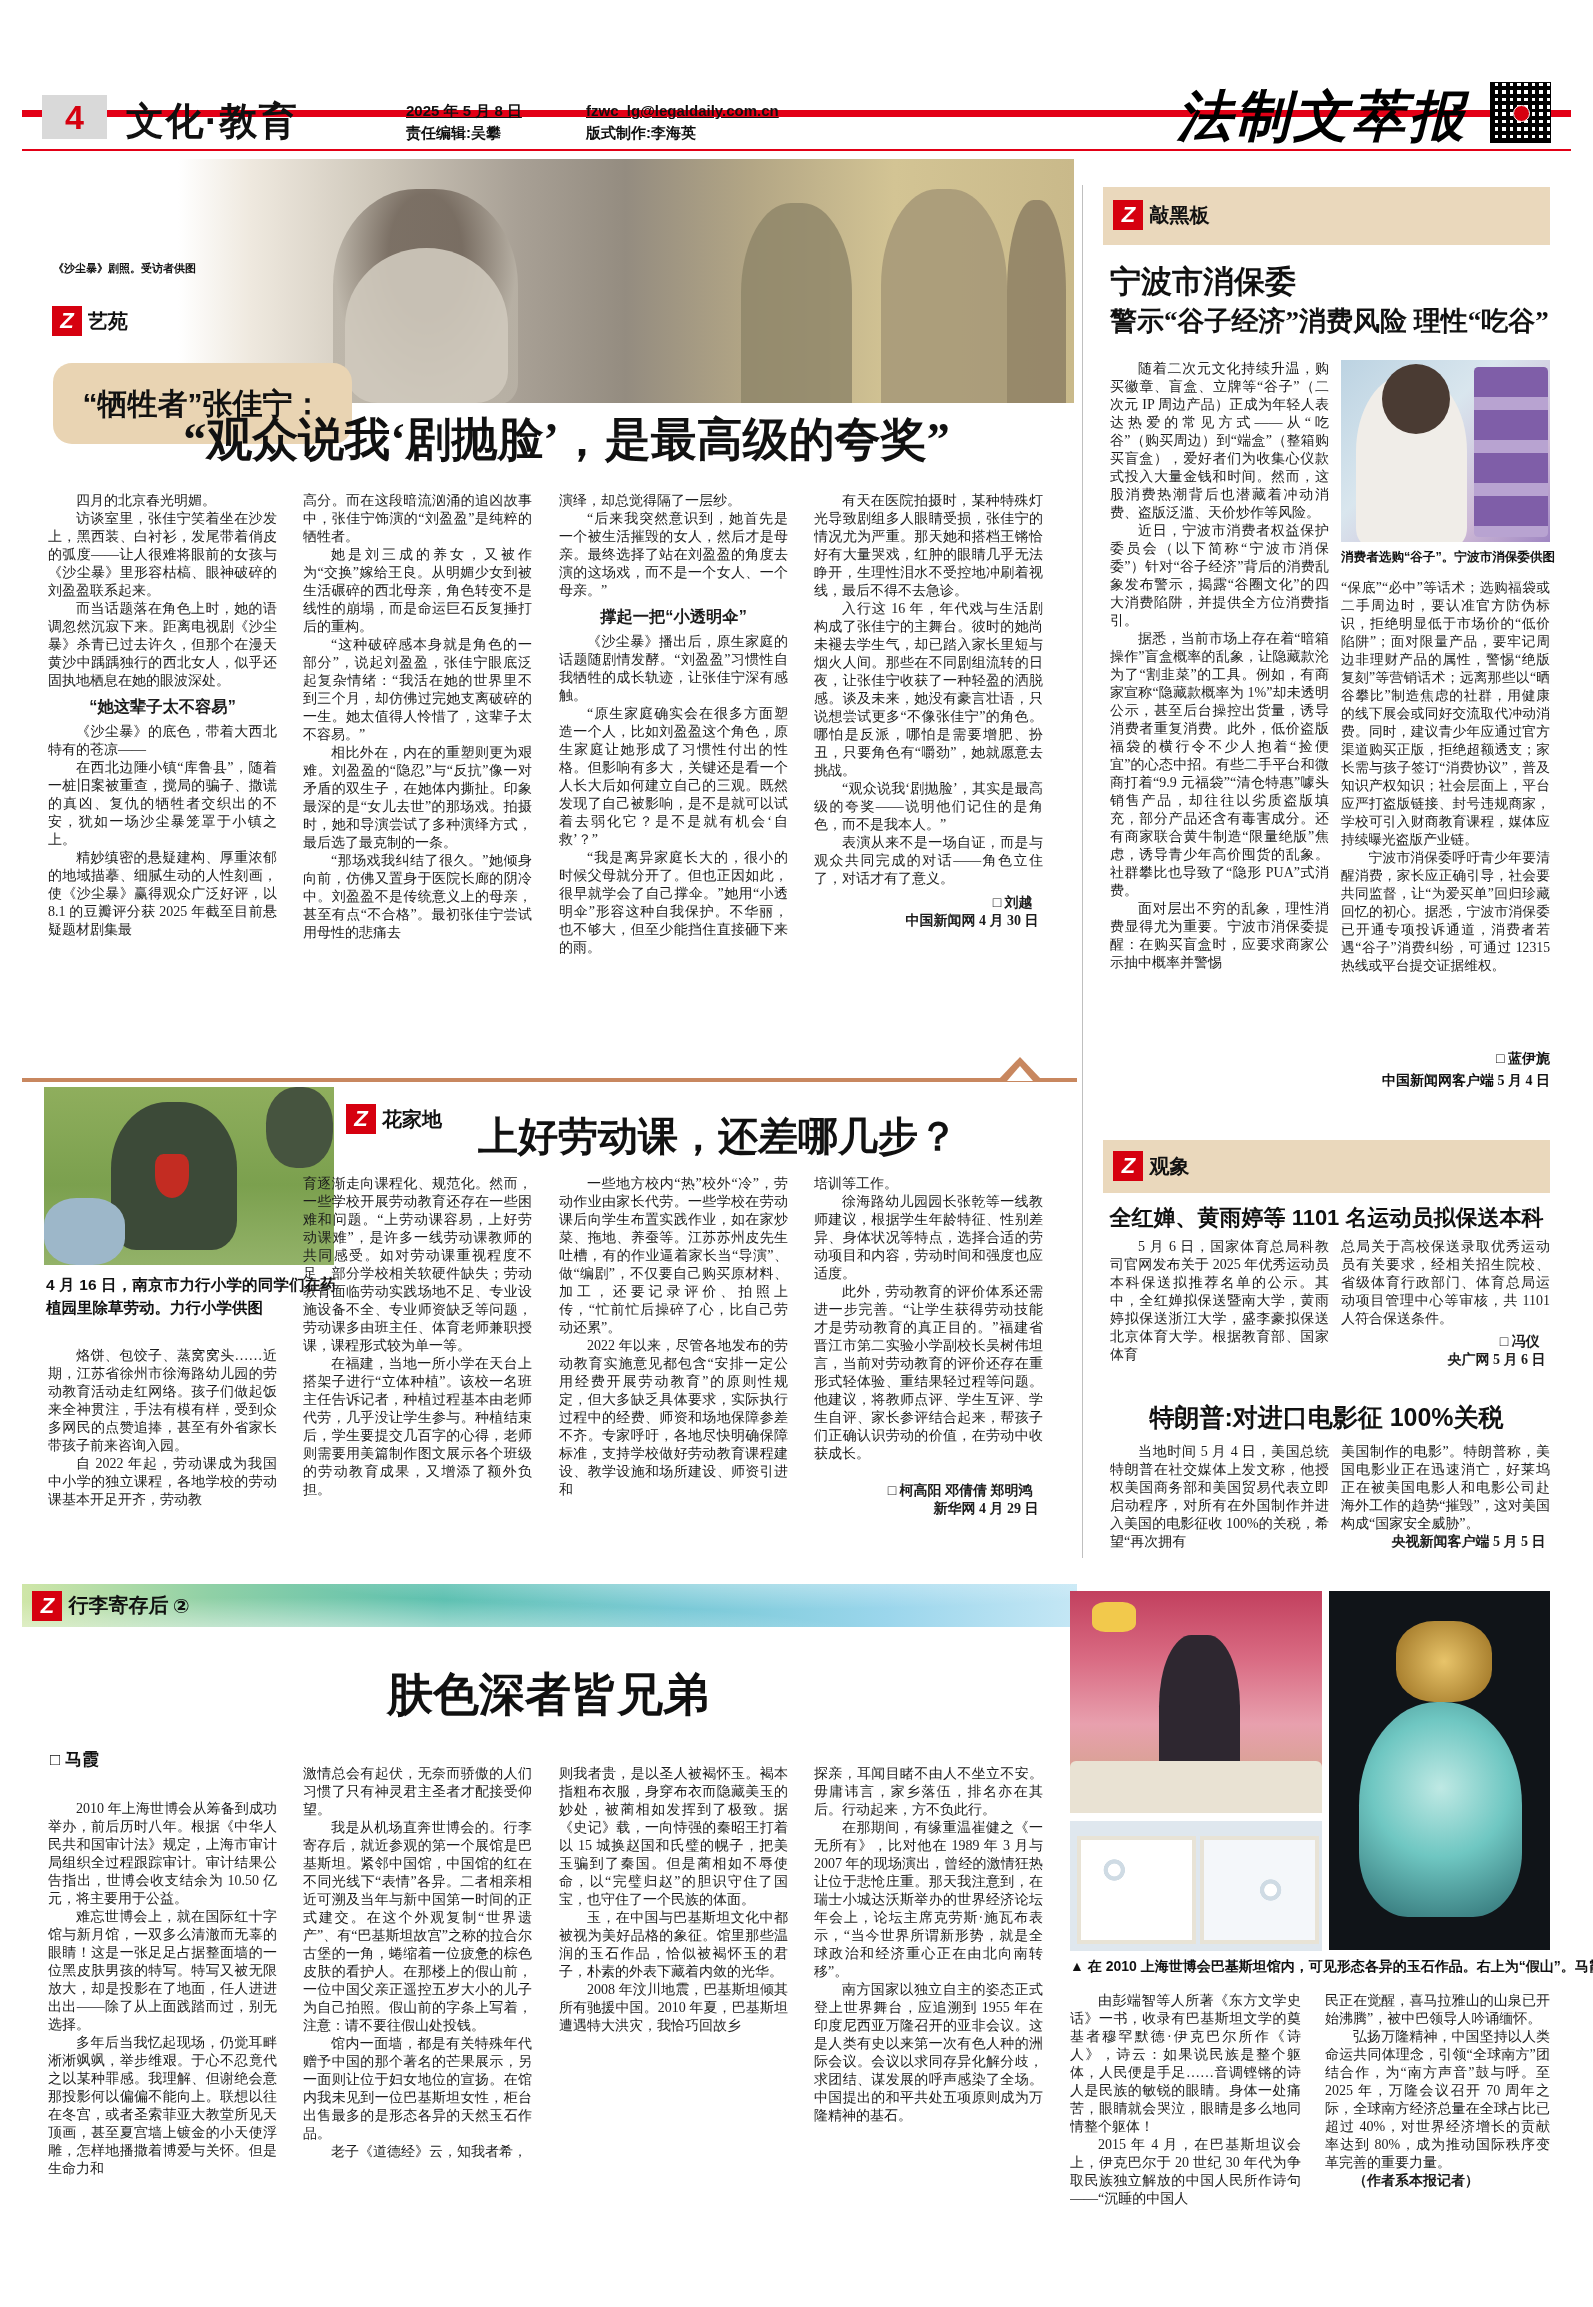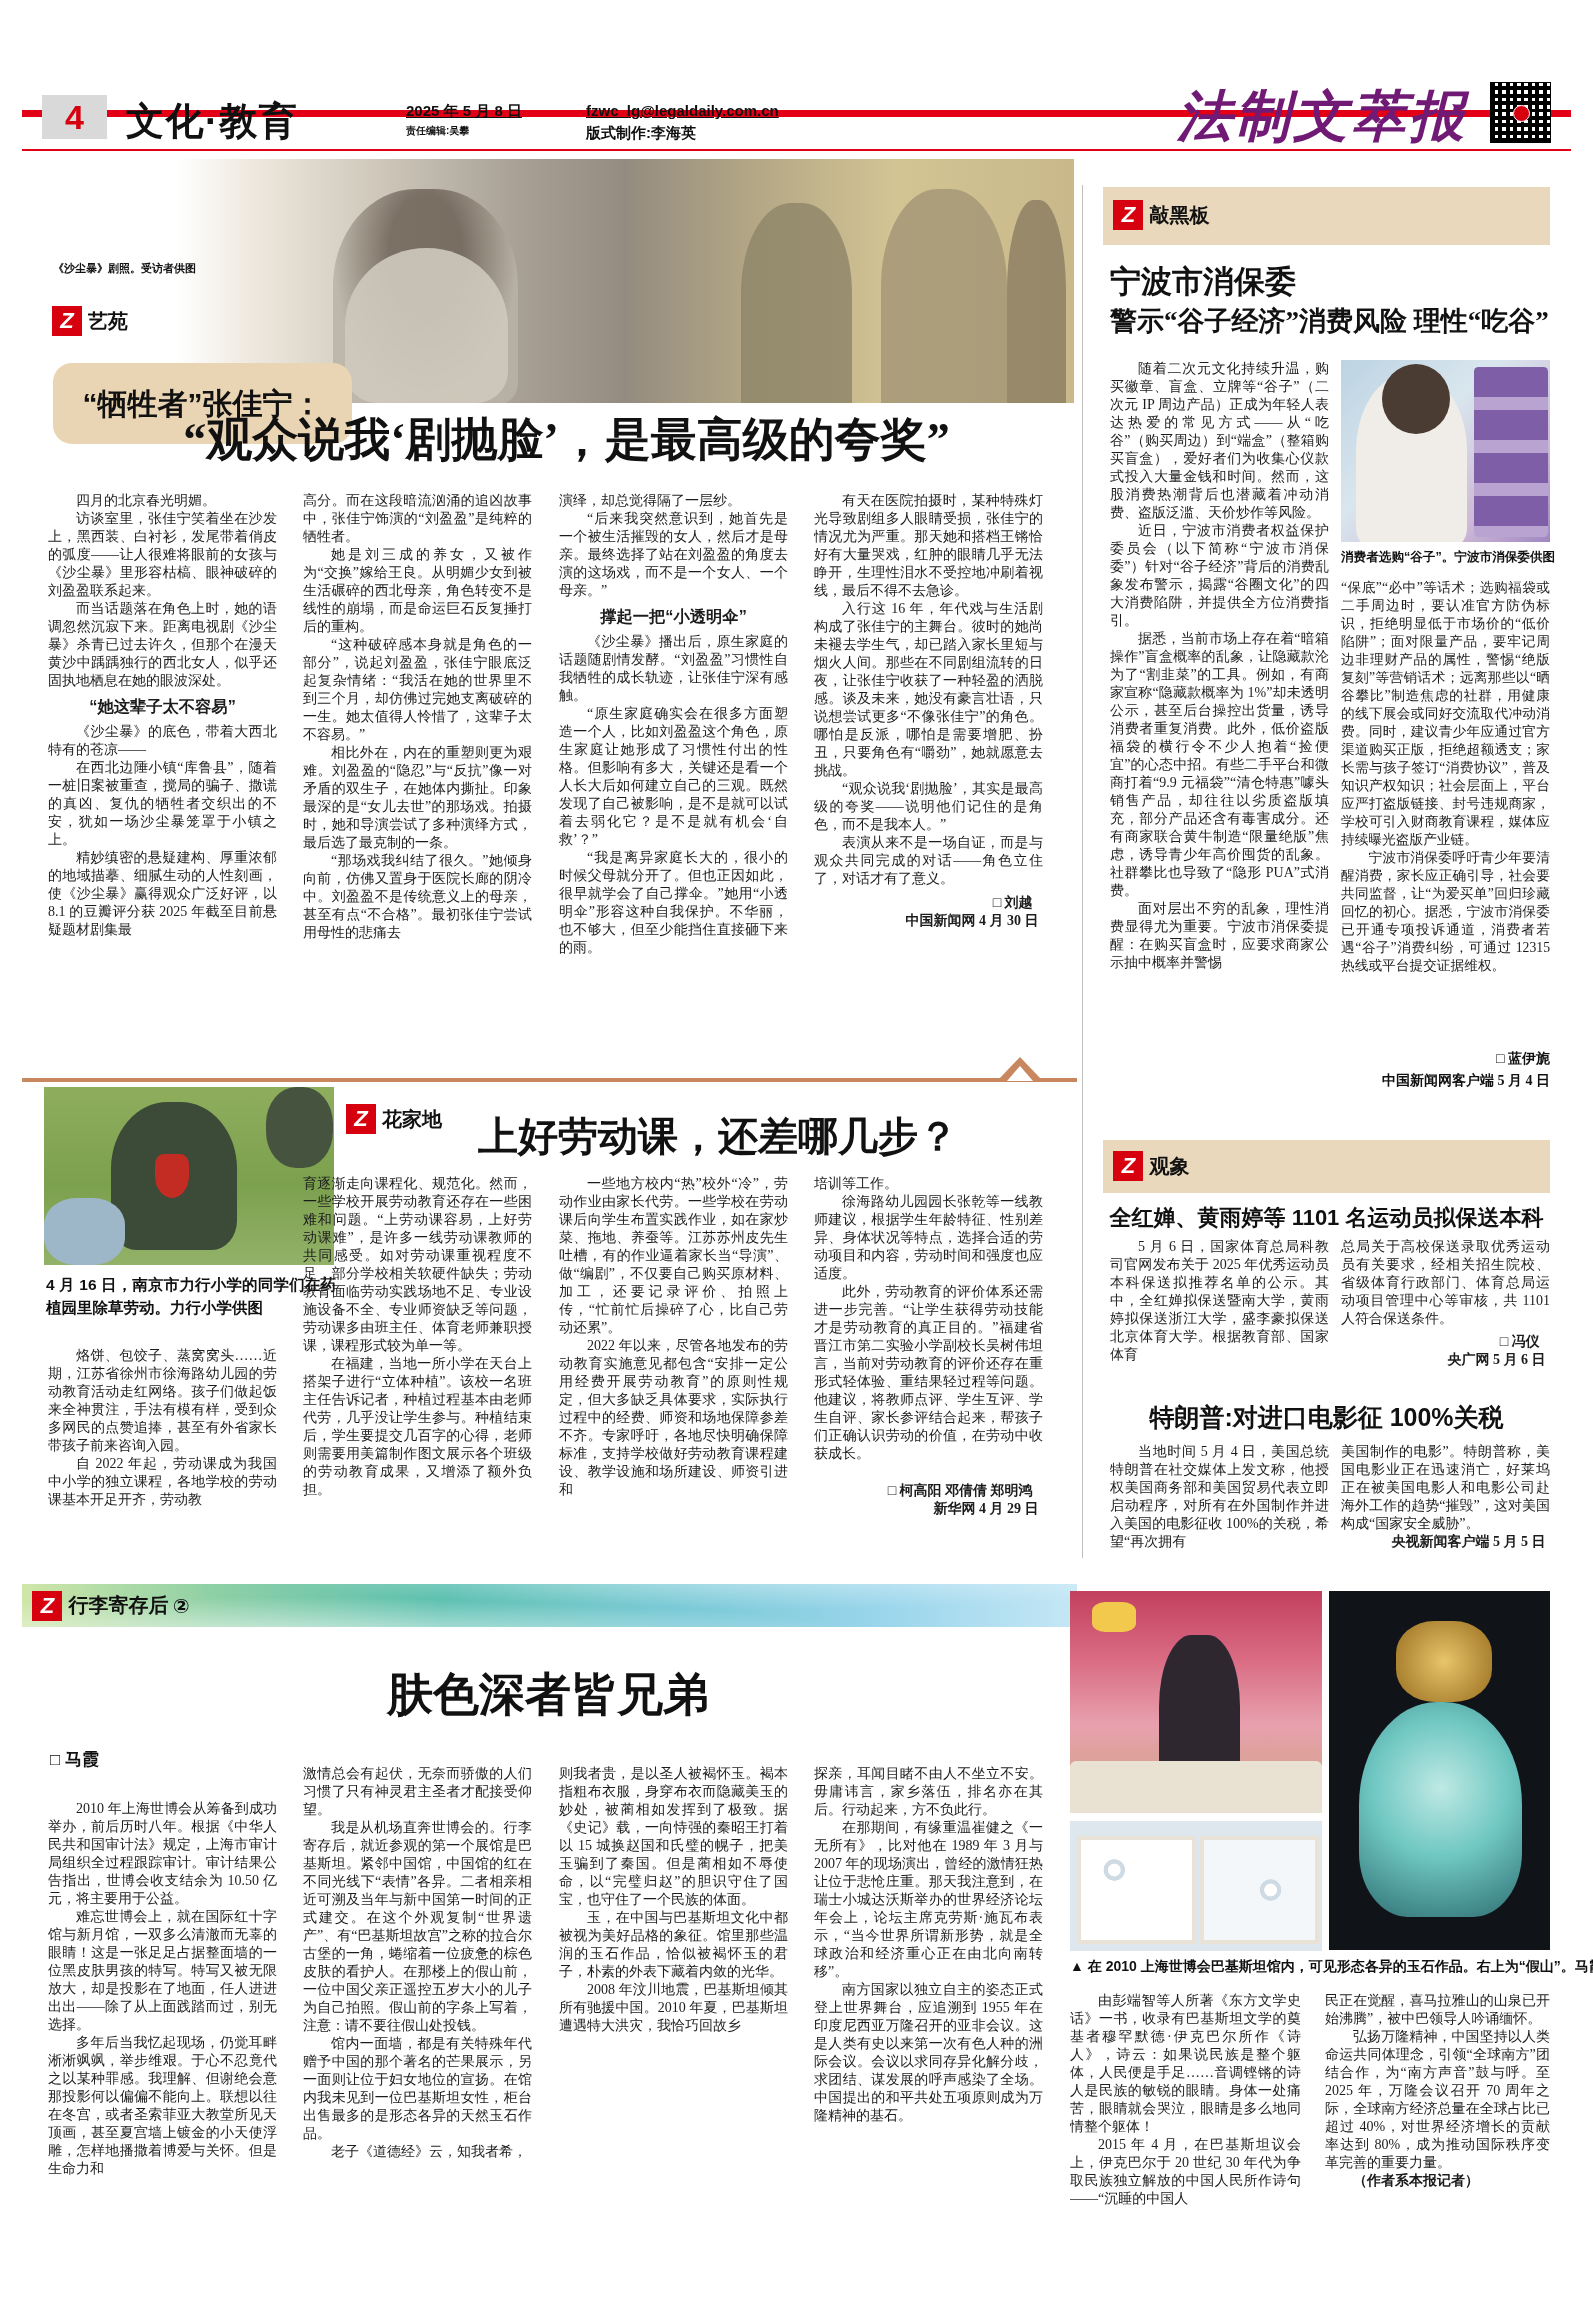--- a/index.html
+++ b/index.html
@@ -23,25 +23,25 @@
 <body>
 
 <div class="abs" style="left:22px;top:110px;width:1549px;height:6.7px;background:#e30016;"></div>
 
 <div class="abs" style="left:42px;top:95px;width:65px;height:44px;background:#d9d9d9;text-align:center;">
   <span class="hei" style="color:#d6000f;font-size:34px;font-weight:bold;line-height:44px;">4</span>
 </div>
 <div class="abs hei" style="left:126px;top:96px;font-size:38px;font-weight:bold;letter-spacing:1.5px;">文化·教育</div>
 
 <div class="abs hei" style="left:406px;top:102px;font-size:15px;font-weight:bold;text-decoration:underline;">2025 年 5 月 8 日</div>
-<div class="abs hei" style="left:406px;top:124px;font-size:10px;font-weight:bold;">责任编辑:吴攀</div>
+<div class="abs hei" style="left:406px;top:124px;font-size:15px;font-weight:bold;">责任编辑:吴攀</div>
 <div class="abs hei" style="left:586px;top:102px;font-size:15px;font-weight:bold;text-decoration:underline;cursor:pointer;">fzwc_lg@legaldaily.com.cn</div>
 <div class="abs hei" style="left:586px;top:124px;font-size:15px;font-weight:bold;">版式制作:李海英</div>
 
-<div class="abs" style="left:1177px;top:80px;width:303px;font-size:55px;font-weight:bold;color:#701a75;font-family:'Liberation Serif',serif;font-style:italic;letter-spacing:3px;white-space:nowrap;">法制文萃报</div>
+<div class="abs" style="left:1177px;top:80px;width:303px;font-size:55px;font-weight:bold;color:#000000;font-family:'Liberation Serif',serif;font-style:italic;letter-spacing:3px;white-space:nowrap;">法制文萃报</div>
 <div class="abs" style="left:1491px;top:83px;width:59px;height:59px;background-image:repeating-linear-gradient(0deg,#000 0 3.7px,rgba(255,255,255,0) 3.7px 7.4px),repeating-linear-gradient(90deg,#000 0 3.7px,#fff 3.7px 7.4px);outline:1.5px solid #000;">
   <div class="abs" style="left:22px;top:22px;width:15px;height:15px;background:#d6000f;border-radius:50%;border:1.5px solid #fff;"></div>
 </div>
 <div class="abs" style="left:22px;top:149px;width:1549px;height:2.2px;background:#e30016;"></div>
 
 <div class="abs photo" style="left:178px;top:159px;width:896px;height:244px;background:linear-gradient(90deg,#ffffff 0%,#efe9df 8%,#cfc8bb 22%,#a8a095 38%,#948c80 50%,#b3a685 64%,#d3c494 80%,#c9b98a 100%);">
   <div class="blob" style="left:155px;top:30px;width:185px;height:215px;background:radial-gradient(ellipse at 50% 30%,#6e6257 0 28%,#b9b2a6 70%);opacity:.85;border-radius:45% 45% 10% 10%;"></div>
   <div class="blob" style="left:167px;top:89px;width:163px;height:155px;background:#cfc9bd;opacity:.9;border-radius:50% 50% 20% 20%;"></div>
   <div class="blob" style="left:563px;top:44px;width:111px;height:200px;background:#8d8468;opacity:.8;border-radius:45% 45% 0 0;"></div>
   <div class="blob" style="left:703px;top:30px;width:126px;height:215px;background:#a39575;opacity:.8;border-radius:45% 45% 0 0;"></div>

